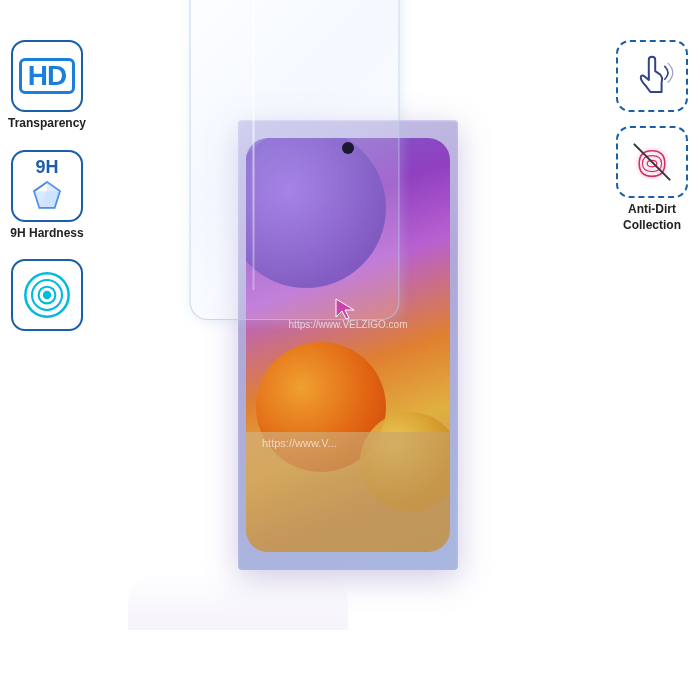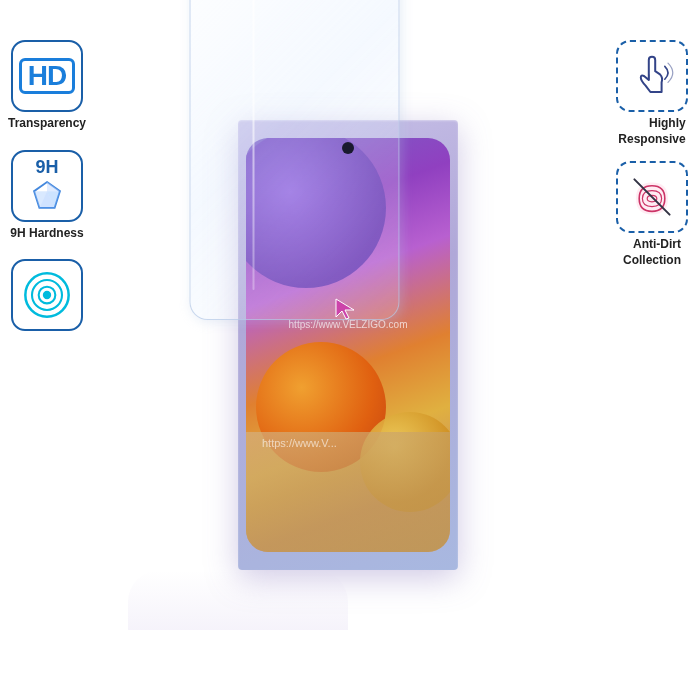--- a/index.html
+++ b/index.html
@@ -68,21 +68,21 @@
       display: flex;
       align-items: center;
       justify-content: center;
       background: #fff;
     }
 
     .feature-label {
       font-size: 12px;
       font-weight: 600;
       color: #222;
-      text-align: right;
+      text-align: center;
       line-height: 1.3;
     }
 
     
     .hd-text {
       font-size: 28px;
       font-weight: 900;
       color: #1a7edb;
       letter-spacing: -1px;
       border: 3px solid #1a7edb;
@@ -368,21 +368,20 @@
       <div class="icon-box-right">
         <svg class="touch-svg" viewBox="0 0 60 60">
 
           <path d="M26 10 L26 35 L20 30 Q16 28 16 32 Q16 36 22 42 L28 50 L42 50 L42 38 Q44 32 40 28 L34 24 L34 10 Q34 6 30 6 Q26 6 26 10Z" fill="none" stroke="#334488" stroke-width="2.5" stroke-linejoin="round"></path>
           <line x1="26" y1="28" x2="26" y2="35" stroke="#334488" stroke-width="1.5"></line>
 
           <path d="M46 18 Q54 26 46 34" fill="none" stroke="#334488" stroke-width="2" stroke-linecap="round"></path>
           <path d="M50 14 Q62 26 50 38" fill="none" stroke="#334488" stroke-width="1.5" stroke-linecap="round" opacity="0.5"></path>
         </svg>
       </div>
-      <span class="feature-label">Highly<br>Responsive</span>
     </div>
 
     <div class="feature-item">
       <div class="icon-box-right">
         <svg class="fingerprint-svg" viewBox="0 0 60 60">
 
           <path d="M30 52 Q10 52 10 32 Q10 12 30 12 Q50 12 50 32 Q50 52 30 52Z" fill="#ffd0e0" opacity="0.4"></path>
           <path d="M30 48 Q14 48 14 32 Q14 16 30 16 Q46 16 46 32 Q46 48 30 48Z" fill="none" stroke="#cc3366" stroke-width="2"></path>
           <path d="M30 42 Q18 42 18 32 Q18 22 30 22 Q42 22 42 32 Q42 42 30 42Z" fill="none" stroke="#cc3366" stroke-width="1.5"></path>
           <path d="M30 36 Q24 36 24 32 Q24 28 30 28 Q36 28 36 32 Q36 36 30 36Z" fill="none" stroke="#cc3366" stroke-width="1.5"></path>

